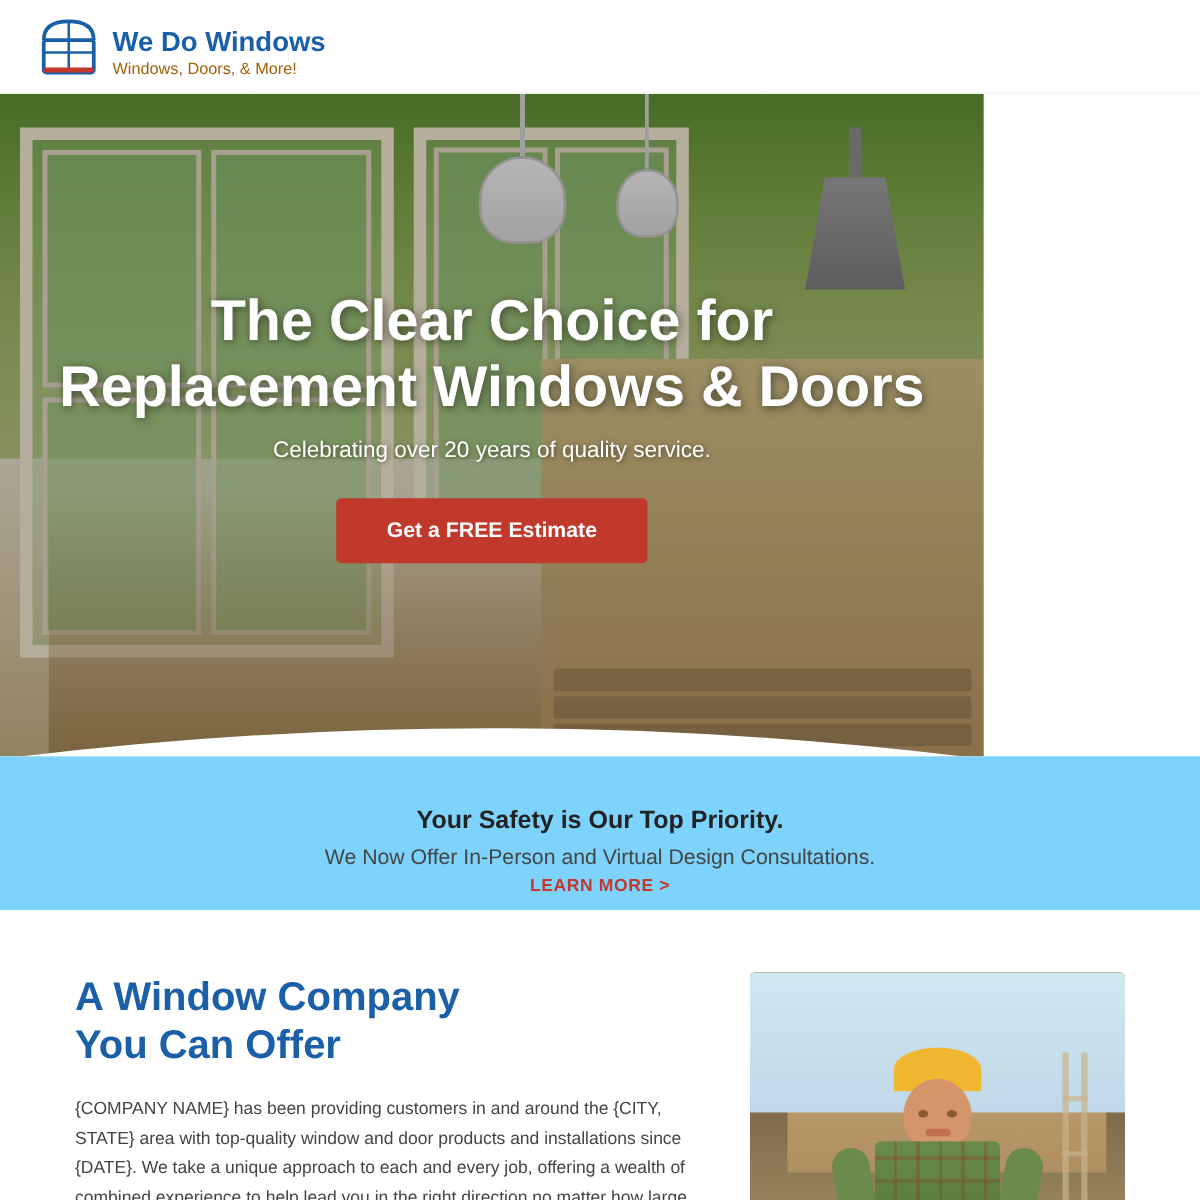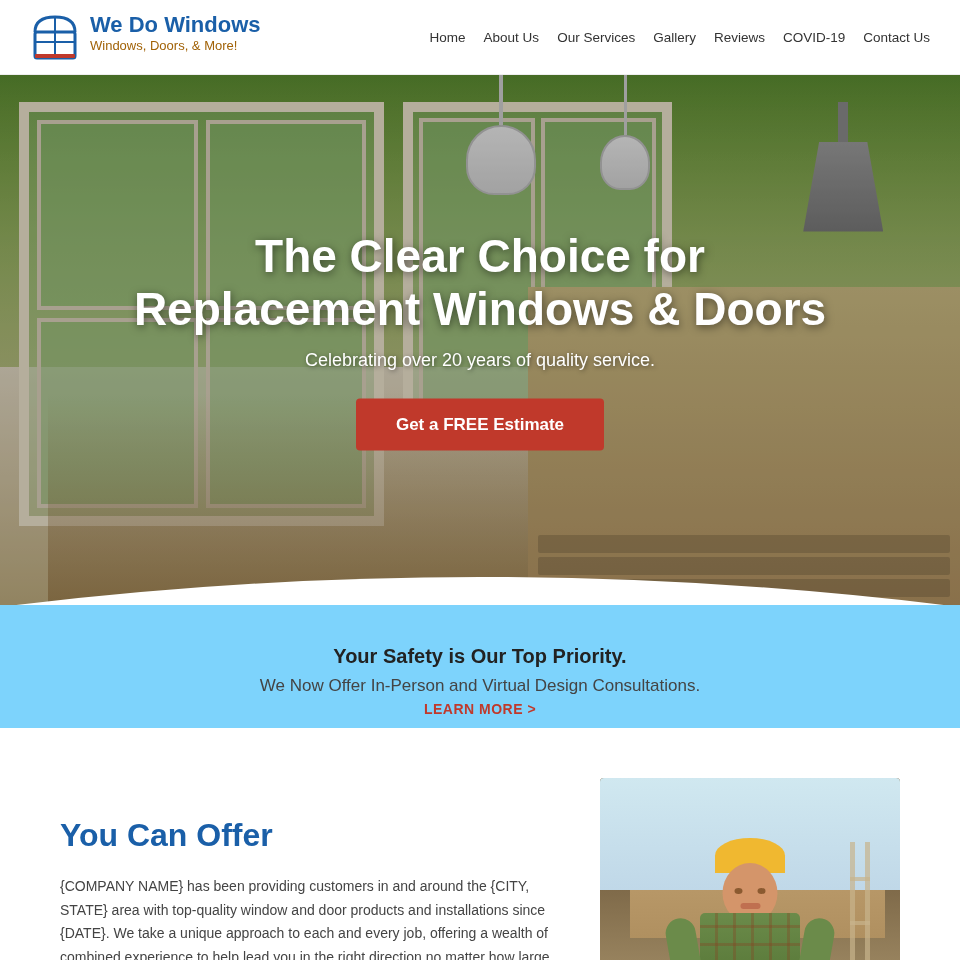--- a/index.html
+++ b/index.html
@@ -11,21 +11,21 @@
       align-items: center;
       justify-content: space-between;
       padding: 12px 30px;
       background: #fff;
       border-bottom: 1px solid #eee;
       position: relative;
       z-index: 10;
     }
     .logo-area {
       display: flex;
-      align-items: flex-start;
+      align-items: flex-end;
       gap: 10px;
     }
     .logo-icon {
       width: 50px;
       height: 50px;
     }
     .logo-text-wrap {
       display: flex;
       flex-direction: column;
     }
@@ -46,21 +46,21 @@
     .nav a {
       text-decoration: none;
       font-size: 13.5px;
       color: #333;
       cursor: pointer;
     }
 
     
     .hero {
       position: relative;
-      width: 960px;
+      width: 787px;
       height: 530px;
       overflow: hidden;
     }
     .hero-content {
       position: absolute;
       top: 50%;
       left: 50%;
       transform: translate(-50%, -50%);
       text-align: center;
       color: #fff;
@@ -189,29 +189,20 @@
       <line x1="25" y1="5" x2="25" y2="46" stroke="#1a5fa8" stroke-width="2"></line>
       <line x1="5" y1="30" x2="45" y2="30" stroke="#1a5fa8" stroke-width="2"></line>
 
       <rect x="5" y="42" width="40" height="4" rx="1" fill="#c0392b"></rect>
     </svg>
     <div class="logo-text-wrap">
       <span class="logo-title">We Do Windows</span>
       <span class="logo-subtitle">Windows, Doors, &amp; More!</span>
     </div>
   </div>
-  <nav class="nav">
-    <a>Home</a>
-    <a>About Us</a>
-    <a>Our Services</a>
-    <a>Gallery</a>
-    <a>Reviews</a>
-    <a>COVID-19</a>
-    <a>Contact Us</a>
-  </nav>
 </header>
 
 <section class="hero">
 
   <div class="room-scene">
     <div class="sky"></div>
     <div class="trees"></div>
 
     <div style="position:absolute;top:0;left:0;right:0;bottom:0;background:linear-gradient(180deg, transparent 0%, rgba(200,185,150,0.6) 55%, rgba(180,160,110,0.9) 100%);"></div>
 
@@ -268,21 +259,21 @@
 
 <section class="safety-section">
   <p class="safety-title">Your Safety is Our Top Priority.</p>
   <p class="safety-subtitle">We Now Offer In-Person and Virtual Design Consultations.</p>
   <a class="learn-more">LEARN MORE &gt;</a>
 </section>
 
 <section class="about-section">
   <div class="about-text">
     <h2 class="about-heading">
-      <br>
+      <span>A Window Company</span><br>
       <span>You Can Offer</span>
     </h2>
     <p class="about-paragraph">{COMPANY NAME} has been providing customers in and around the {CITY, STATE} area with top-quality window and door products and installations since {DATE}. We take a unique approach to each and every job, offering a wealth of combined experience to help lead you in the right direction no matter how large or small your project happens to be.</p>
 
   </div>
   <div class="about-image">
 
     <div style="position:relative;width:100%;height:100%;overflow:hidden;">
 
       <div style="position:absolute;top:0;left:0;right:0;bottom:0;background:linear-gradient(180deg,#8b7355 0%,#7a6545 30%,#9a8560 60%,#8a7550 100%);"></div>

